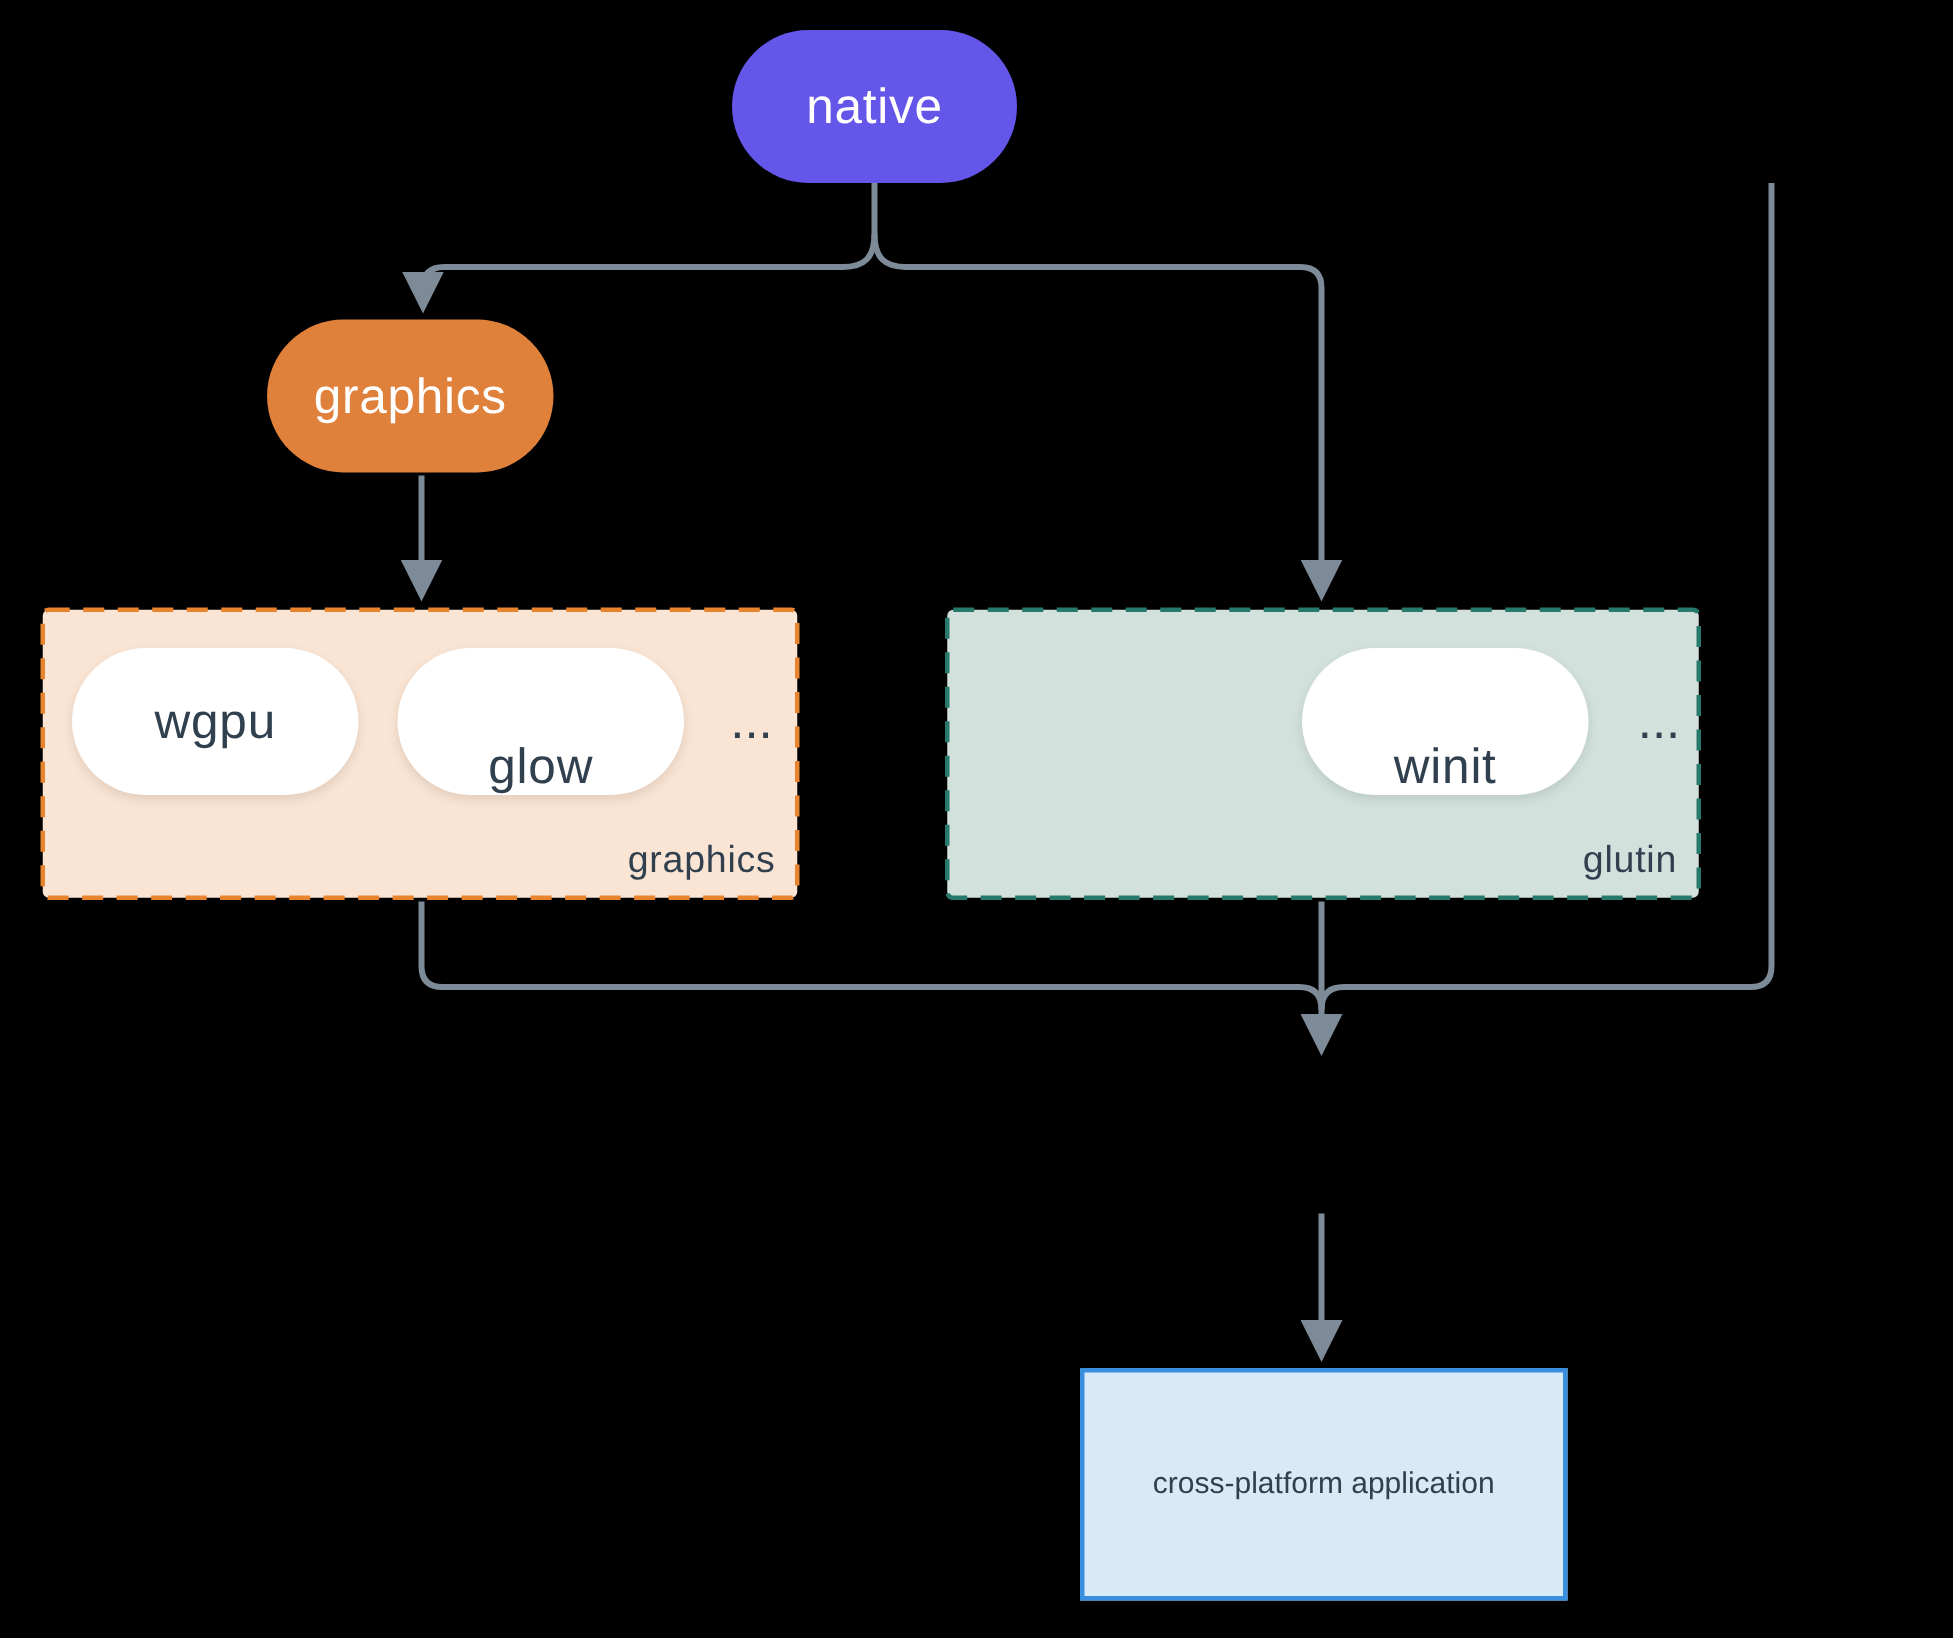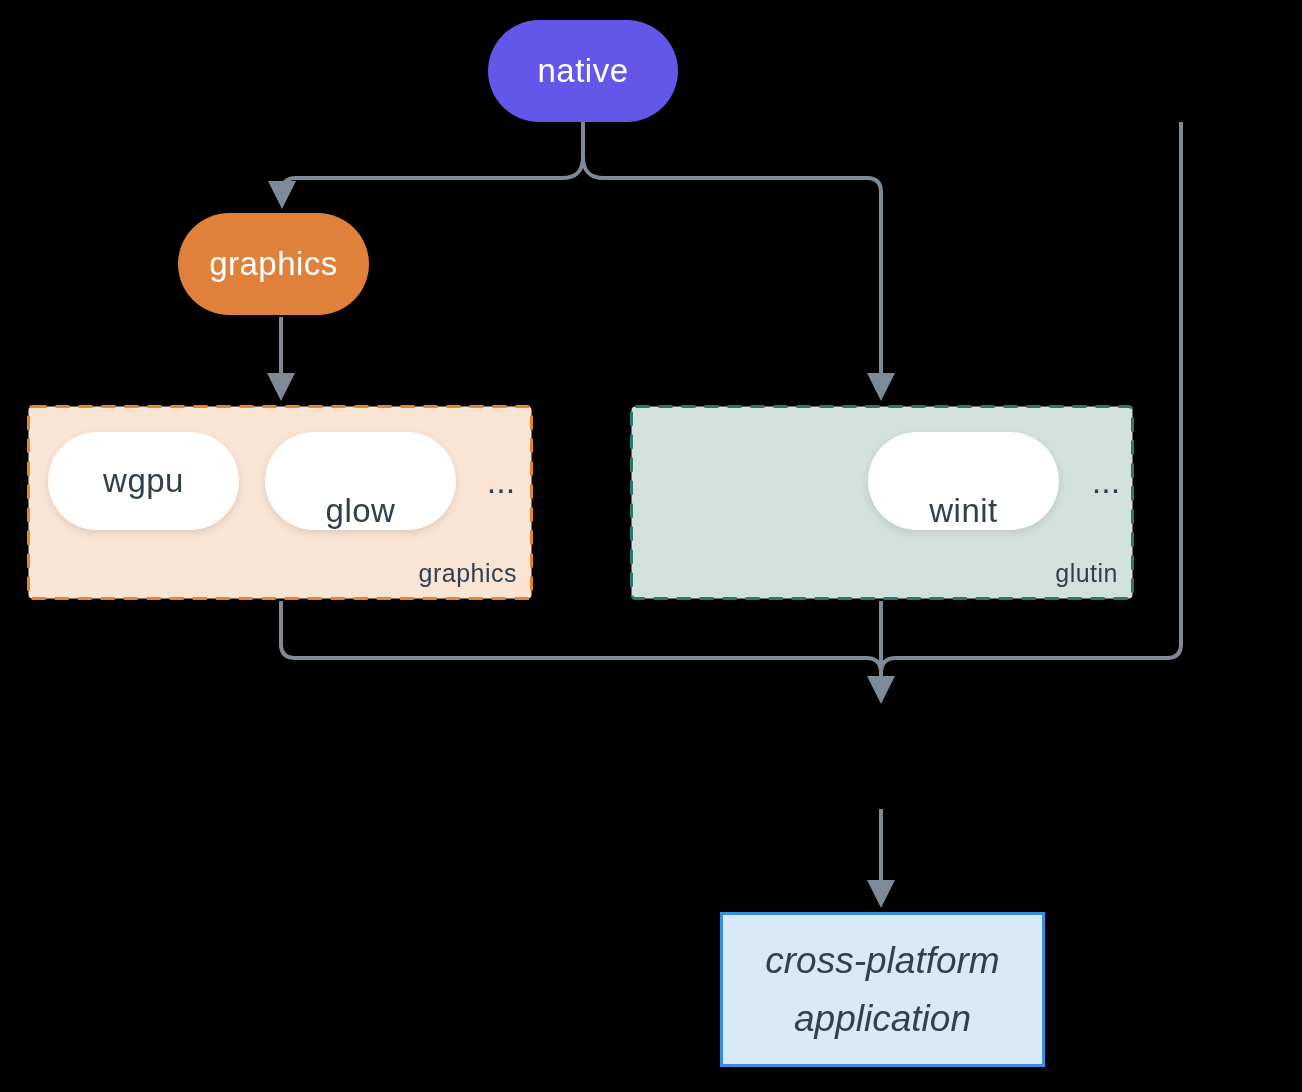--- a/index.html
+++ b/index.html
@@ -74,24 +74,23 @@
     left: 720px; top: 912px;
     width: 325px; height: 155px;
     box-sizing: border-box;
     background: var(--c-app-bg, #D8E9F8);
     border: 3px solid var(--c-app-border, #3A8EDE);
     display: flex;
     align-items: center;
     justify-content: center;
     text-align: center;
     color: var(--c-dark, #31404F);
-    font-size: 37px;
+    font-size: 20px;
     line-height: 1.55;
     padding: 0 32px;
-    font-style: italic;
   }
 </style>
 </head>
 <body>
 
 <div class="canvas">
 
   <svg class="connector-layer" width="1302" height="1092" viewBox="0 0 1302 1092" xmlns="http://www.w3.org/2000/svg">
     <defs>
       <marker id="arrow" viewBox="0 0 12 12" refX="9" refY="6" markerWidth="7" markerHeight="7" orient="auto-start-reverse">

